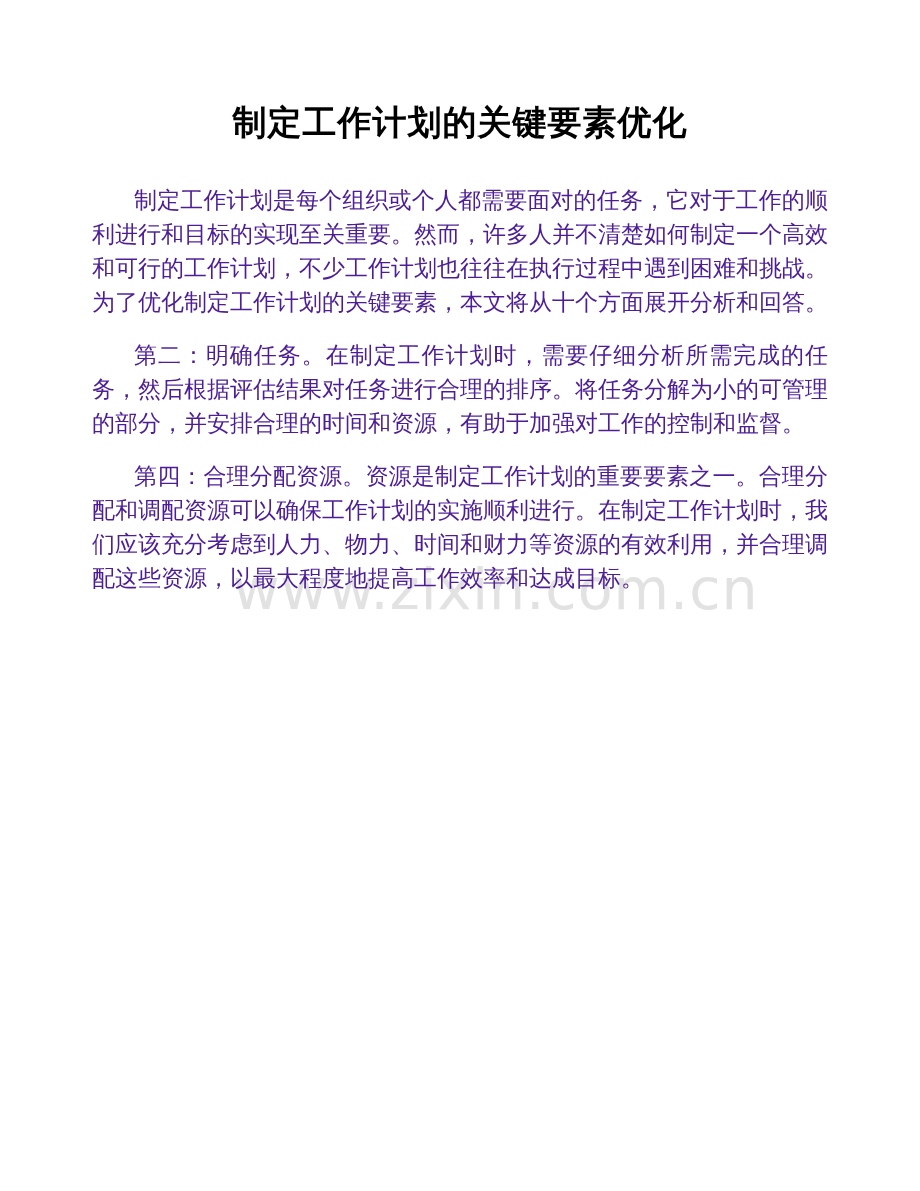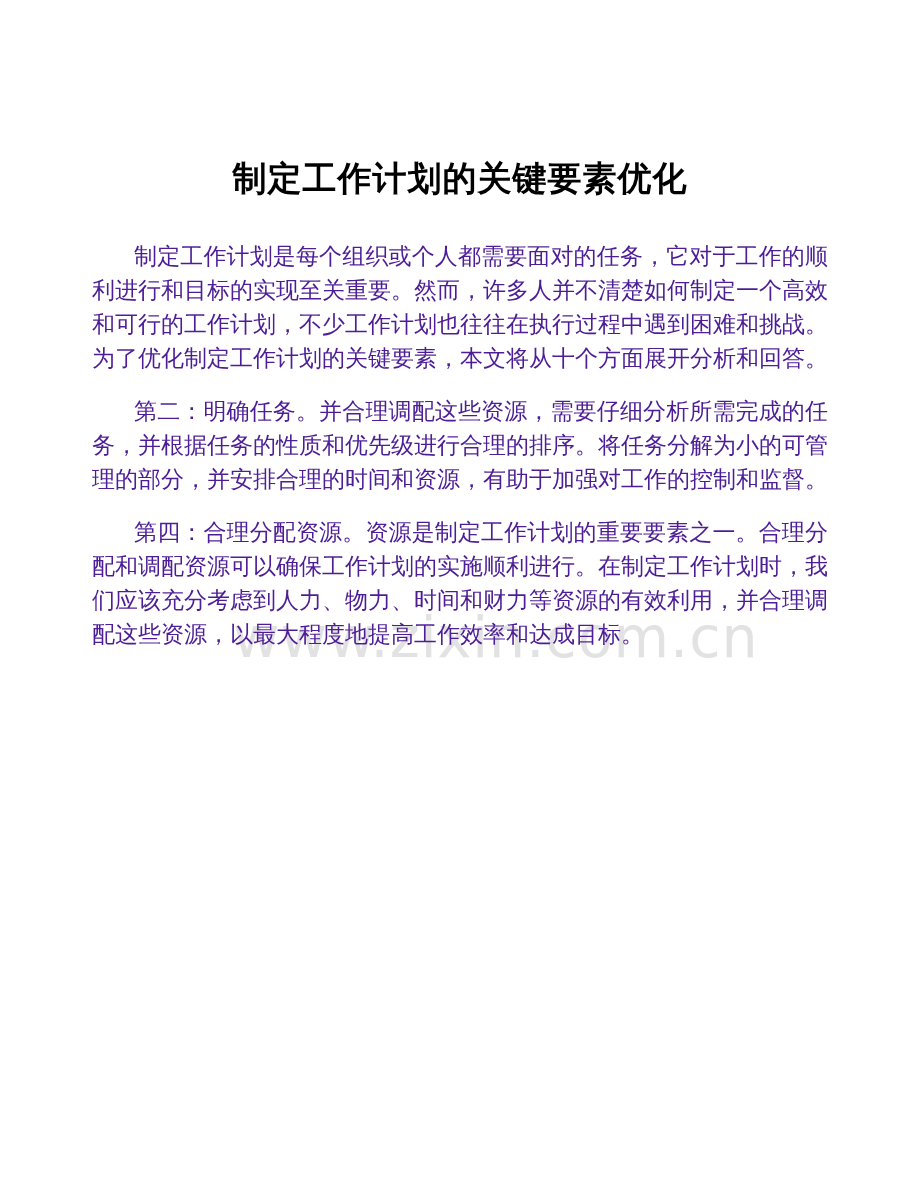--- a/index.html
+++ b/index.html
@@ -32,22 +32,21 @@
     font-size: 57px;
     letter-spacing: 1px;
     color: #e2e2e2;
     white-space: nowrap;
     user-select: none;
     pointer-events: none;
   }
   .content {
     position: relative;
     z-index: 1;
-    padding: 8px 92px;
-    margin-top: 48px;
+    padding: 0 92px;
   }
   .doc-title {
     margin: 0;
     padding-top: 97px;
     text-align: center;
     font-family: "Liberation Sans", "DejaVu Sans", sans-serif;
     font-weight: 700;
     font-size: 34px;
     line-height: 50px;
     color: #000000;
@@ -73,20 +72,20 @@
 
   <div class="watermark">www.zixin.com.cn</div>
 
   <div class="content">
 
     <h1 class="doc-title">制定工作计划的关键要素优化</h1>
 
     <p class="para first">制定工作计划是每个组织或个人都需要面对的任务，它对于工作的顺利进行和目标的实现至关重要。然而，许多人并不清楚如何制定一个高效和可行的工作计划，不少工作计划也往往在执行过程中遇到困难和挑战。为了优化制定工作计划的关键要素，本文将从十个方面展开分析和回答。</p>
 
 
-    <p class="para">第二：明确任务。并合理调配这些资源，需要仔细分析所需完成的任务，并根据任务的性质和优先级进行合理的排序。将任务分解为小的可管理的部分，并安排合理的时间和资源，有助于加强对工作的控制和监督。</p>
+    <p class="para">第二：明确任务。在制定工作计划时，需要仔细分析所需完成的任务，然后根据评估结果对任务进行合理的排序。将任务分解为小的可管理的部分，并安排合理的时间和资源，有助于加强对工作的控制和监督。</p>
 
 
     <p class="para">第四：合理分配资源。资源是制定工作计划的重要要素之一。合理分配和调配资源可以确保工作计划的实施顺利进行。在制定工作计划时，我们应该充分考虑到人力、物力、时间和财力等资源的有效利用，并合理调配这些资源，以最大程度地提高工作效率和达成目标。</p>
 
 
   </div>
 </div>
 
 </body></html>

